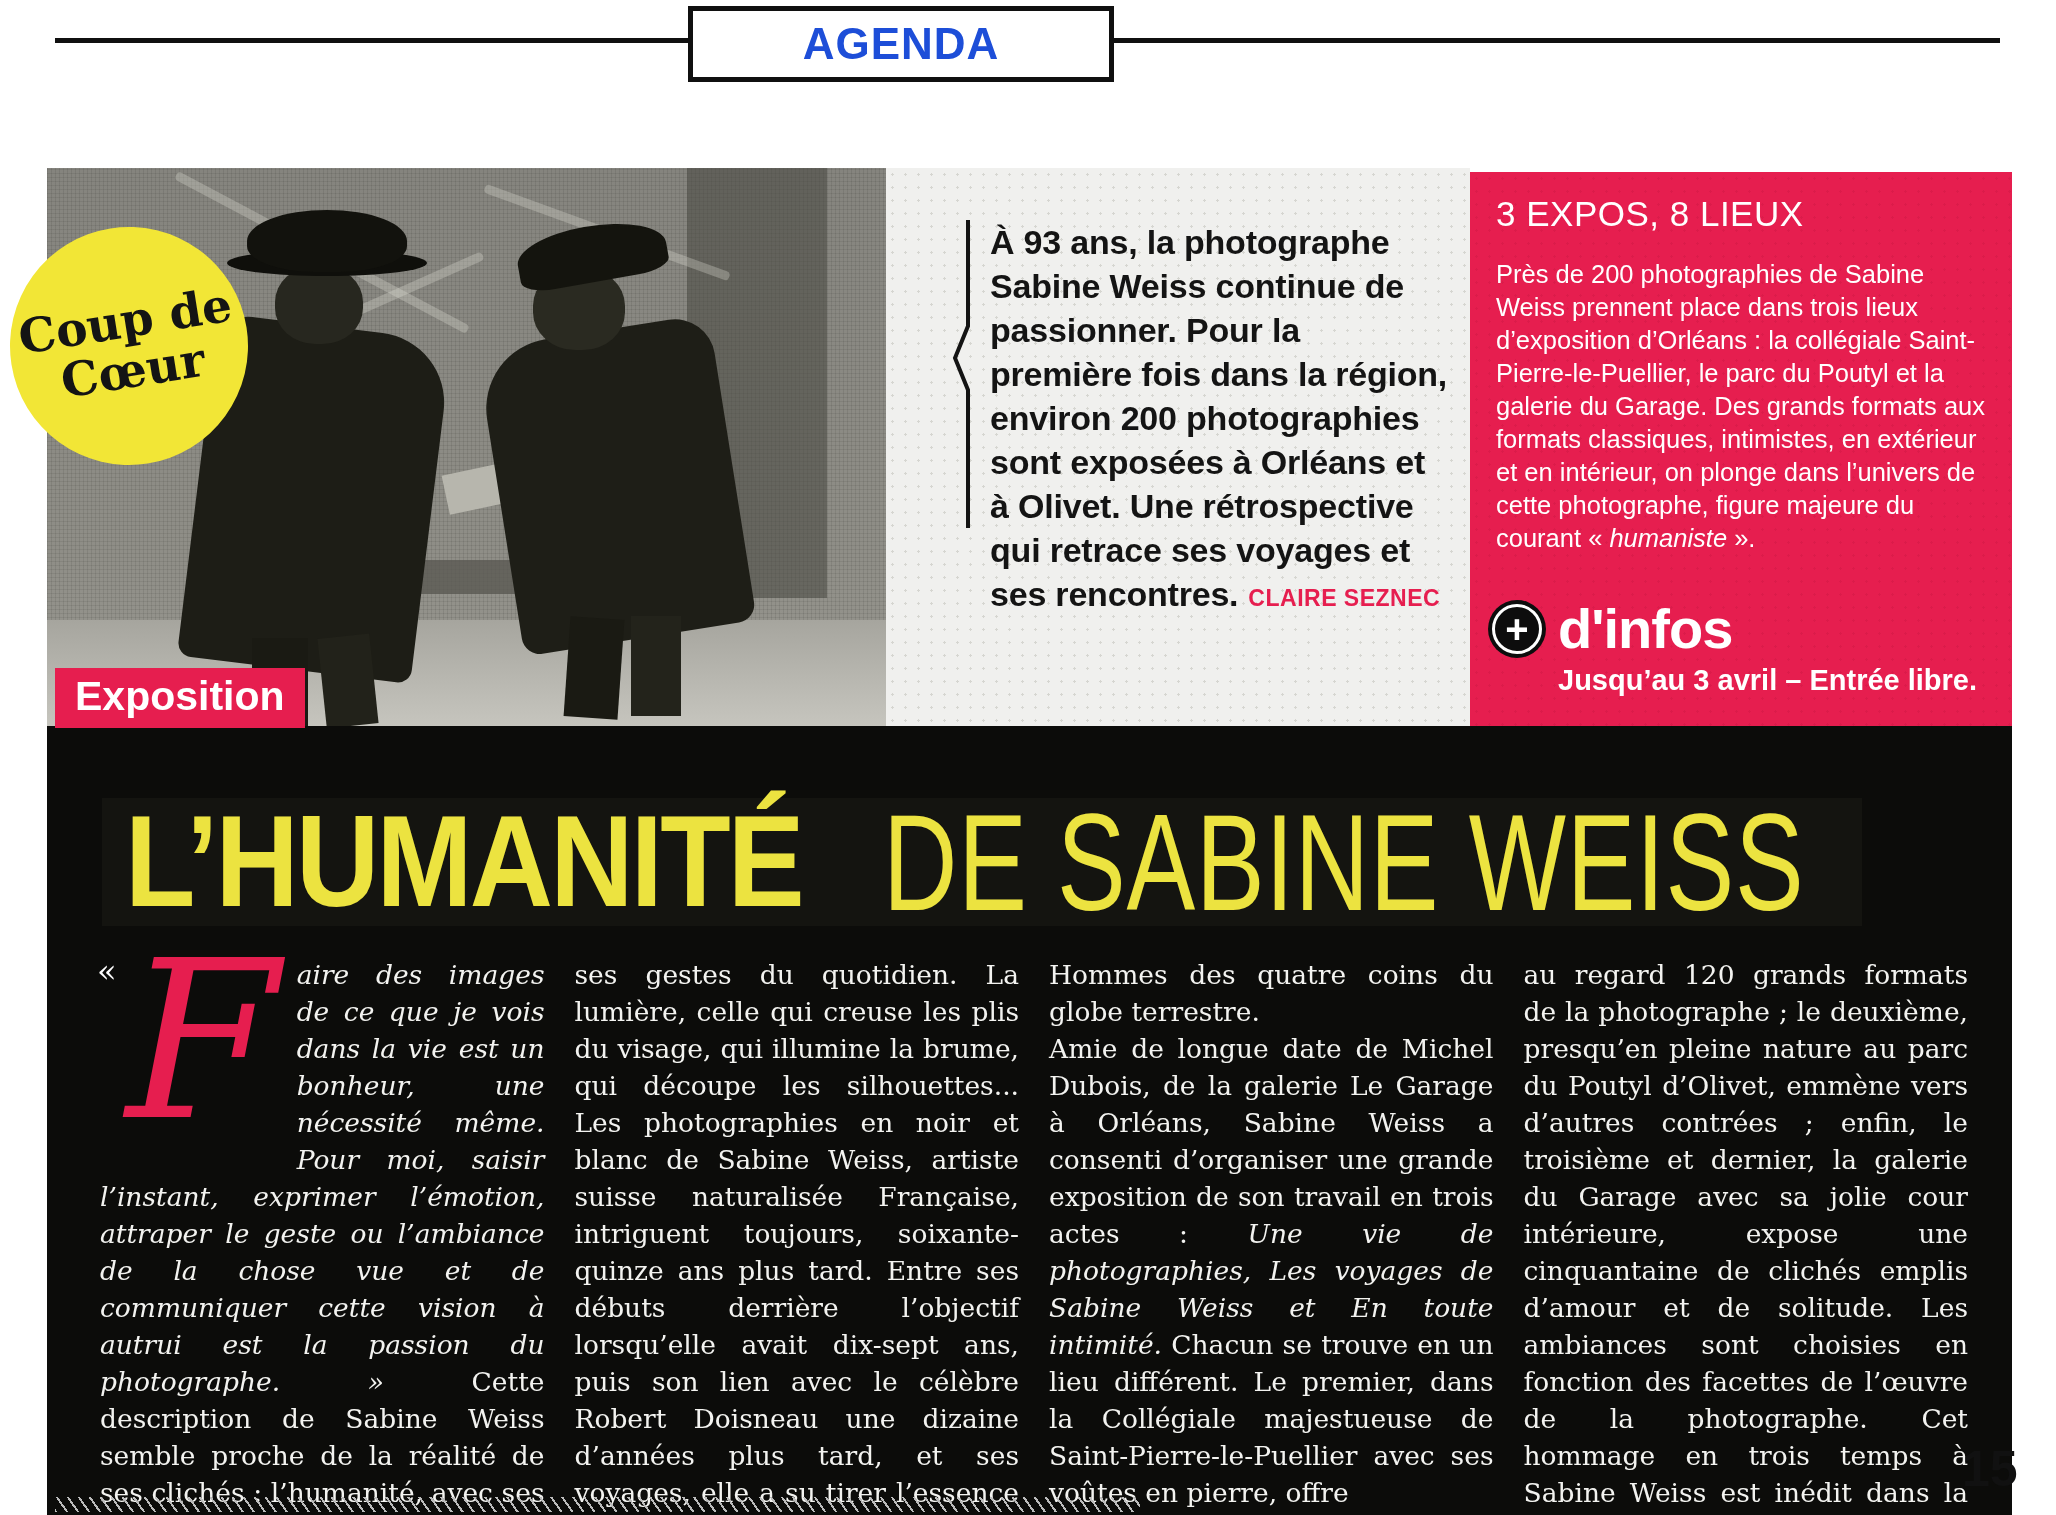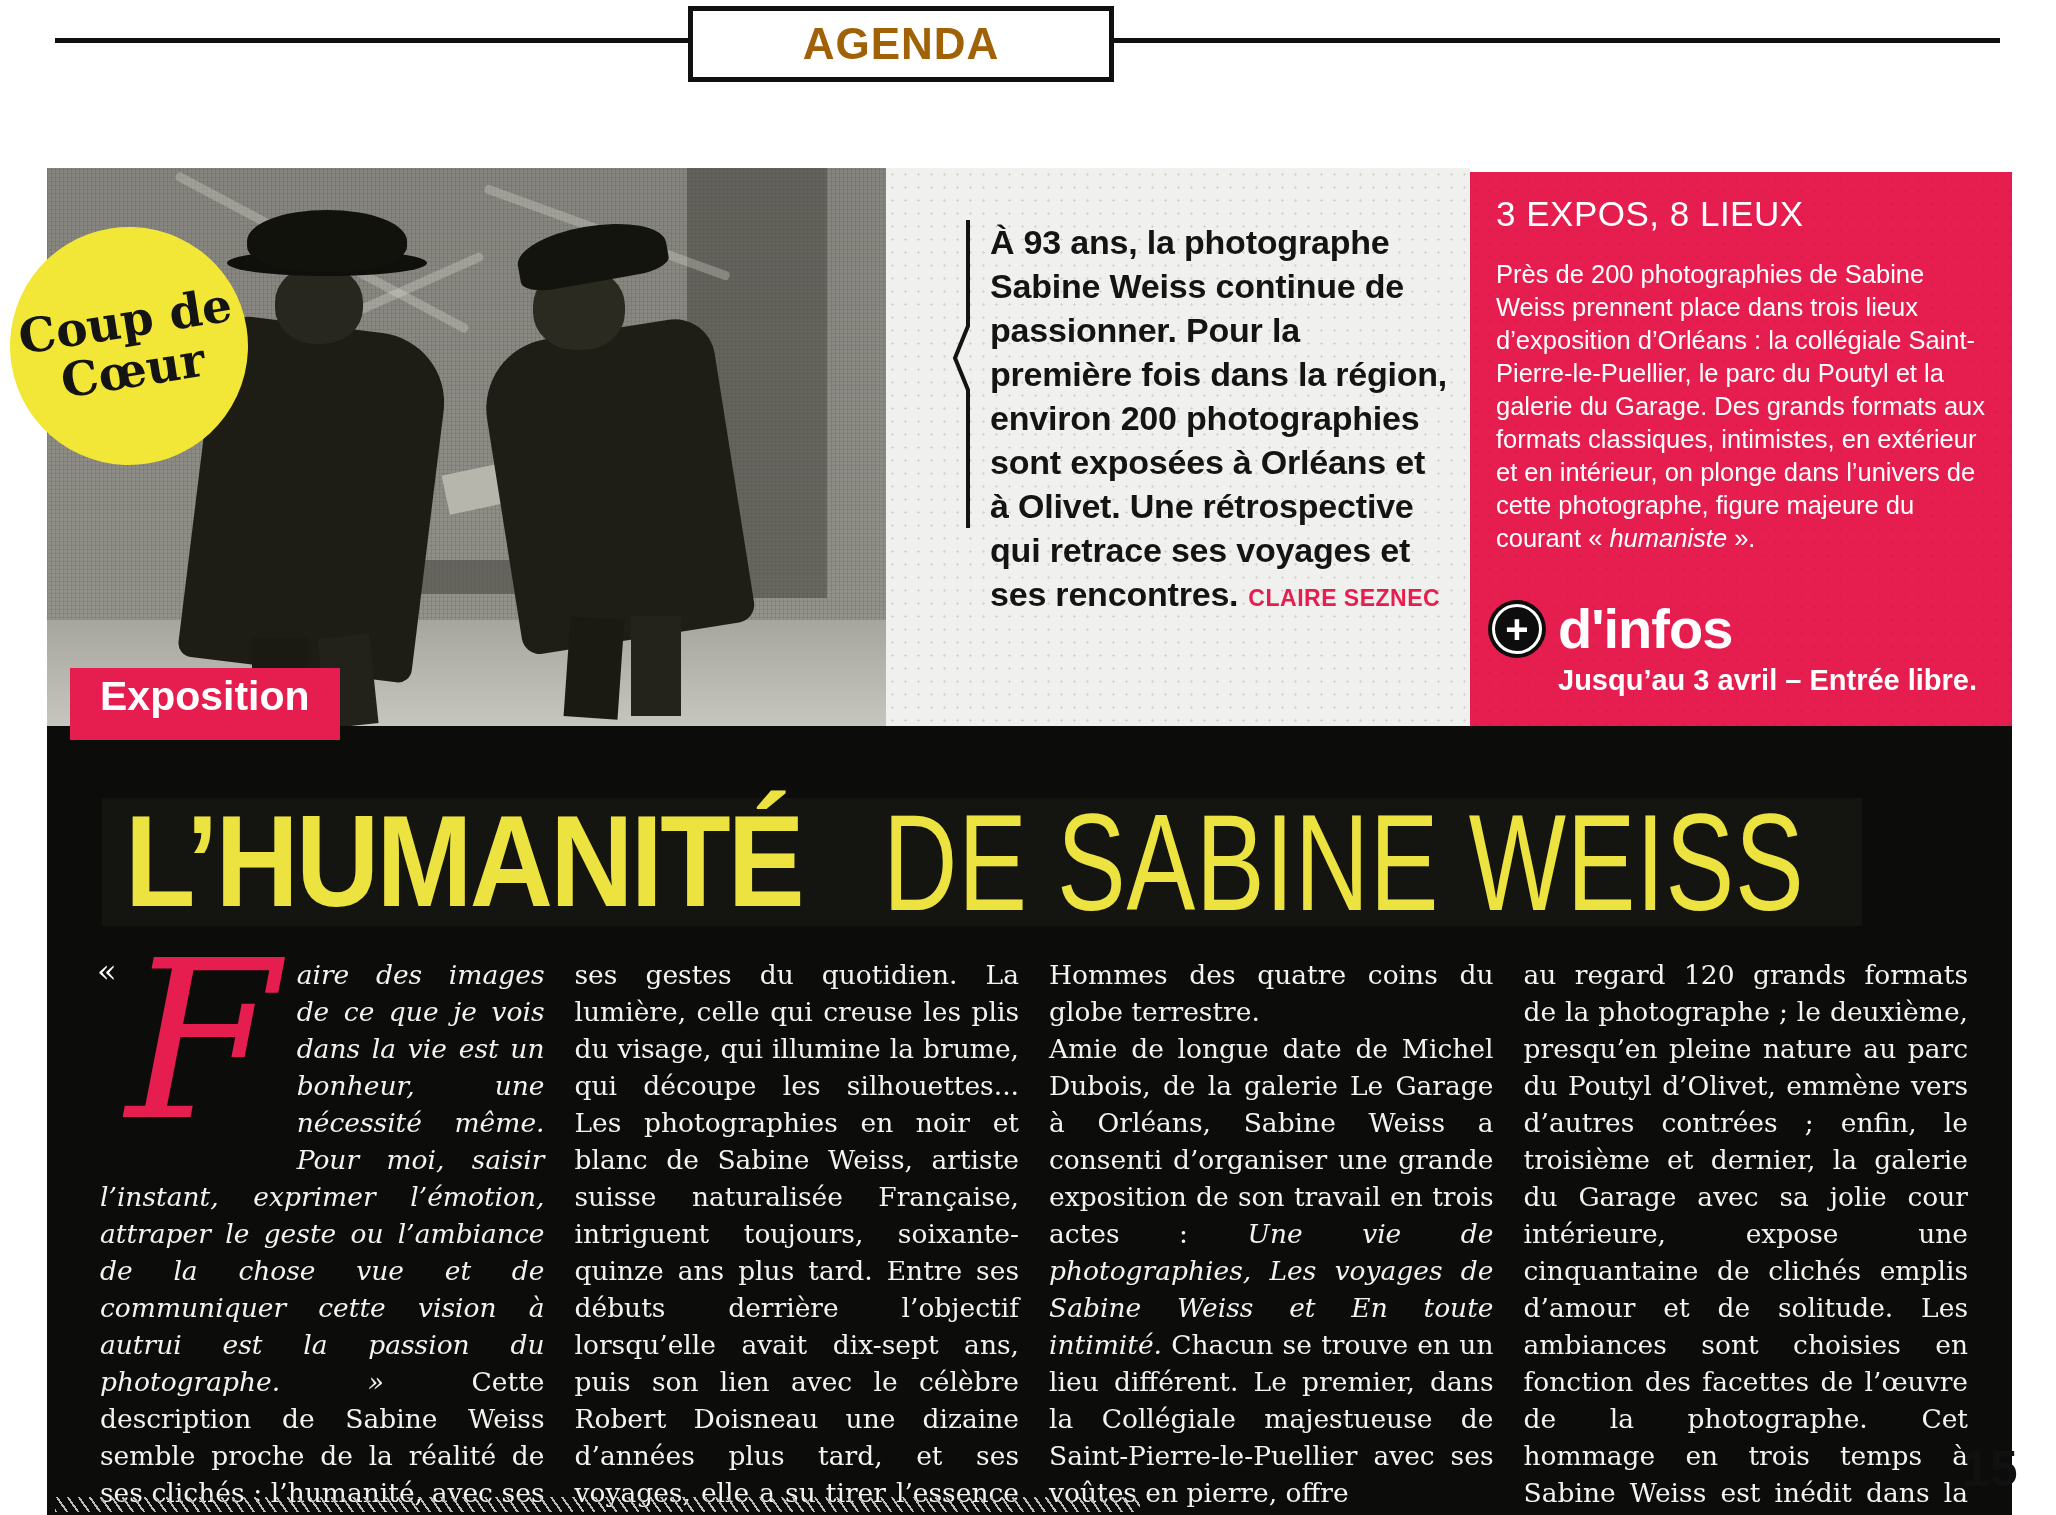--- a/index.html
+++ b/index.html
@@ -5,21 +5,21 @@
   html,body{margin:0;padding:0;background:#e9e9e9;}
   #page{position:relative;width:2056px;height:1515px;background:#ffffff;
         font-family:"Liberation Sans",sans-serif;overflow:hidden;}
 
   
   .rule{position:absolute;top:38px;height:5px;background:#101010;}
   .rule-left{left:55px;width:633px;}
   .rule-right{left:1104px;width:896px;}
   .agenda-box{position:absolute;left:688px;top:6px;width:416px;height:66px;
       border:5px solid #101010;background:#fff;display:flex;align-items:center;justify-content:center;}
-  .agenda-box span{font-size:44px;font-weight:900;letter-spacing:1px;color:#a16207;}
+  .agenda-box span{font-size:44px;font-weight:900;letter-spacing:1px;color:#1d4ed8;}
 
   
   .photo{position:absolute;left:47px;top:168px;width:839px;height:558px;overflow:hidden;
       background:
         repeating-linear-gradient(90deg,rgba(30,30,25,.10) 0 1px,transparent 1px 4px),
         repeating-linear-gradient(0deg,rgba(30,30,25,.09) 0 1px,transparent 1px 4px),
         linear-gradient(#85847e,#8f8e87 70%,#9a9992);}
   .photo *{position:absolute;}
   .pavement{left:0;bottom:0;width:100%;height:19%;
       background:linear-gradient(#a6a59e,#c6c5be);}
@@ -72,22 +72,22 @@
   .sb-body i{font-style:italic;}
   .more-row{position:absolute;left:18px;top:424px;display:flex;align-items:center;}
   .plus-circle{width:58px;height:58px;border-radius:50%;background:#0d0d0d;position:relative;flex:0 0 auto;}
   .plus-ring{position:absolute;left:4px;top:4px;right:4px;bottom:4px;border:3px solid #fff;border-radius:50%;}
   .plus-sign{position:absolute;left:0;top:0;width:100%;height:100%;display:flex;align-items:center;justify-content:center;
       color:#fff;font-size:40px;font-weight:900;line-height:1;}
   .more-label{font-size:56px;font-weight:900;letter-spacing:-1px;margin-left:12px;}
   .date-line{position:absolute;left:88px;top:492px;font-size:29px;font-weight:800;}
 
   
-  .category{position:absolute;left:55px;top:668px;height:72px;padding:0 30px;background:#e61e4f;
-      color:#fff;font-size:41px;font-weight:700;line-height:56px;z-index:7;margin-left:15px;}
+  .category{position:absolute;left:55px;top:668px;height:60px;padding:0 20px;background:#e61e4f;
+      color:#fff;font-size:41px;font-weight:700;line-height:56px;z-index:7;}
 
   
   .banner{position:absolute;left:47px;top:726px;width:1965px;height:826px;background:#0c0c0a;}
   .headline-bg{position:absolute;left:55px;top:72px;width:1760px;height:128px;background:rgba(255,255,210,.035);}
   .h1a{position:absolute;left:78px;top:60px;font-size:128px;font-weight:900;color:#ece340;
       letter-spacing:-3px;transform:scale(.9,1.02);transform-origin:left top;white-space:nowrap;}
   .h1b{position:absolute;left:836px;top:58px;font-size:132px;font-weight:400;color:#ece340;
       letter-spacing:1px;transform:scale(.78,1.04);transform-origin:left top;white-space:nowrap;}
 
   .cols{position:absolute;left:53px;top:230px;width:1868px;display:flex;gap:30px;}

